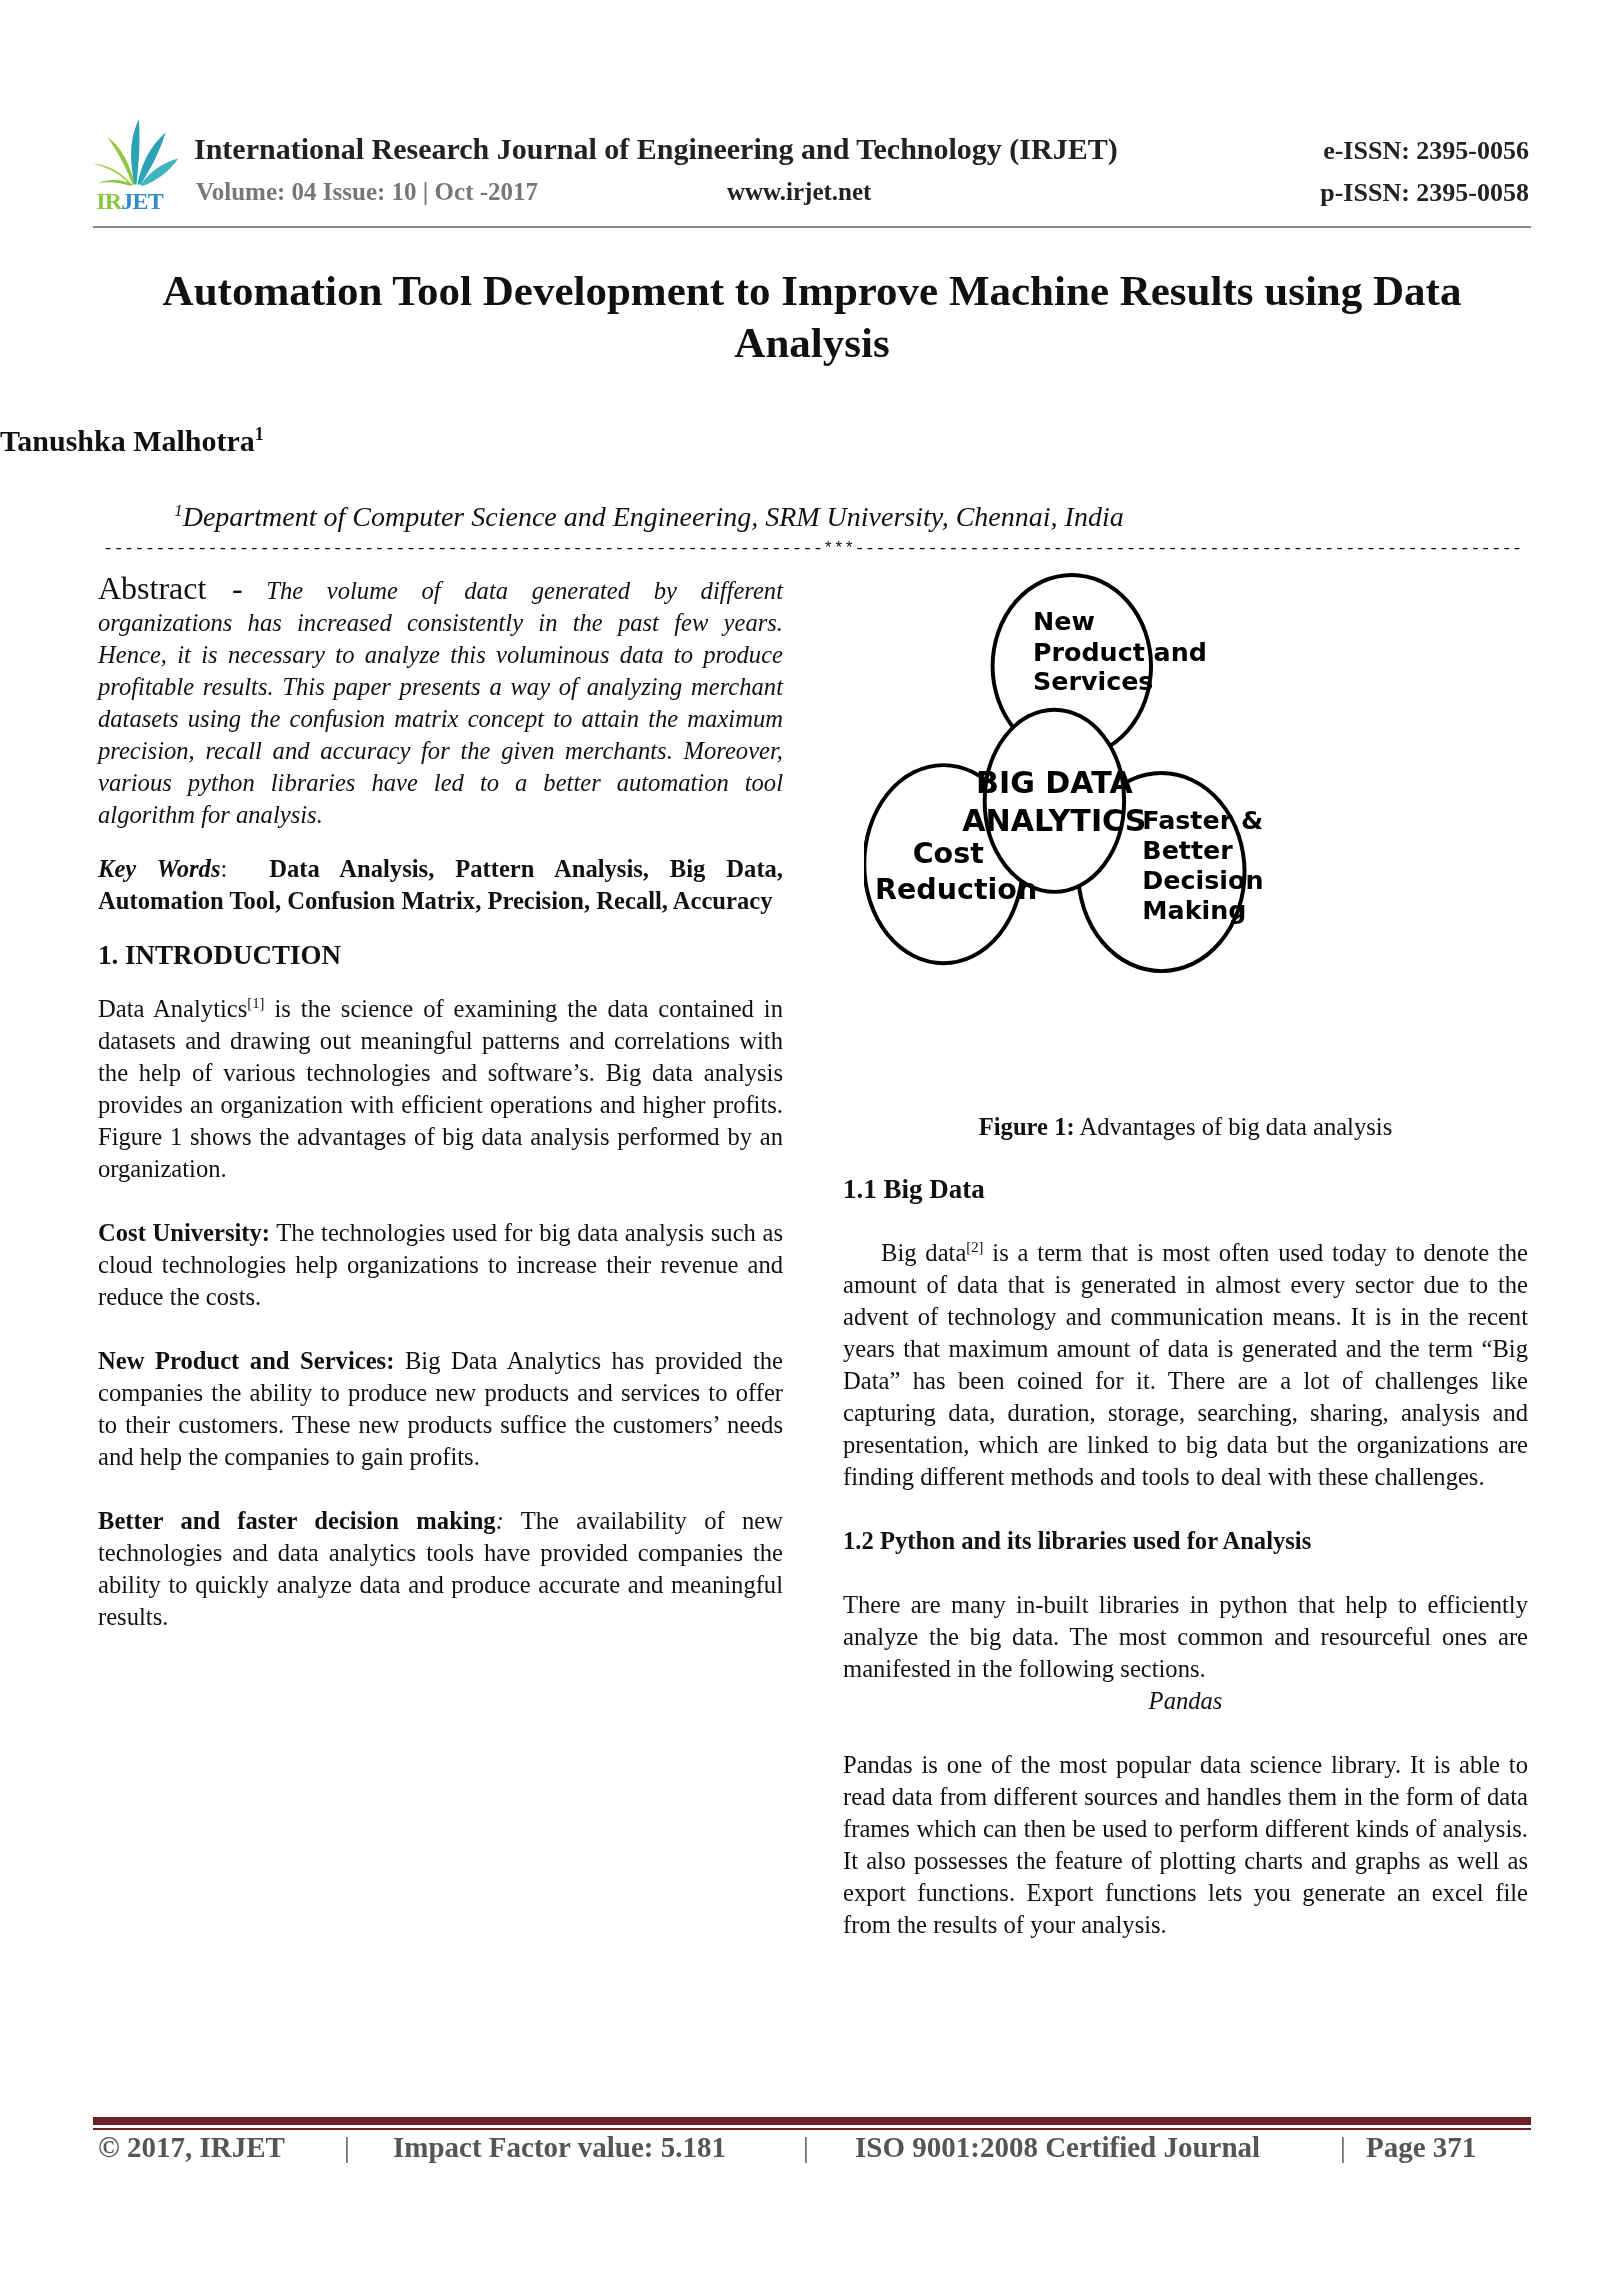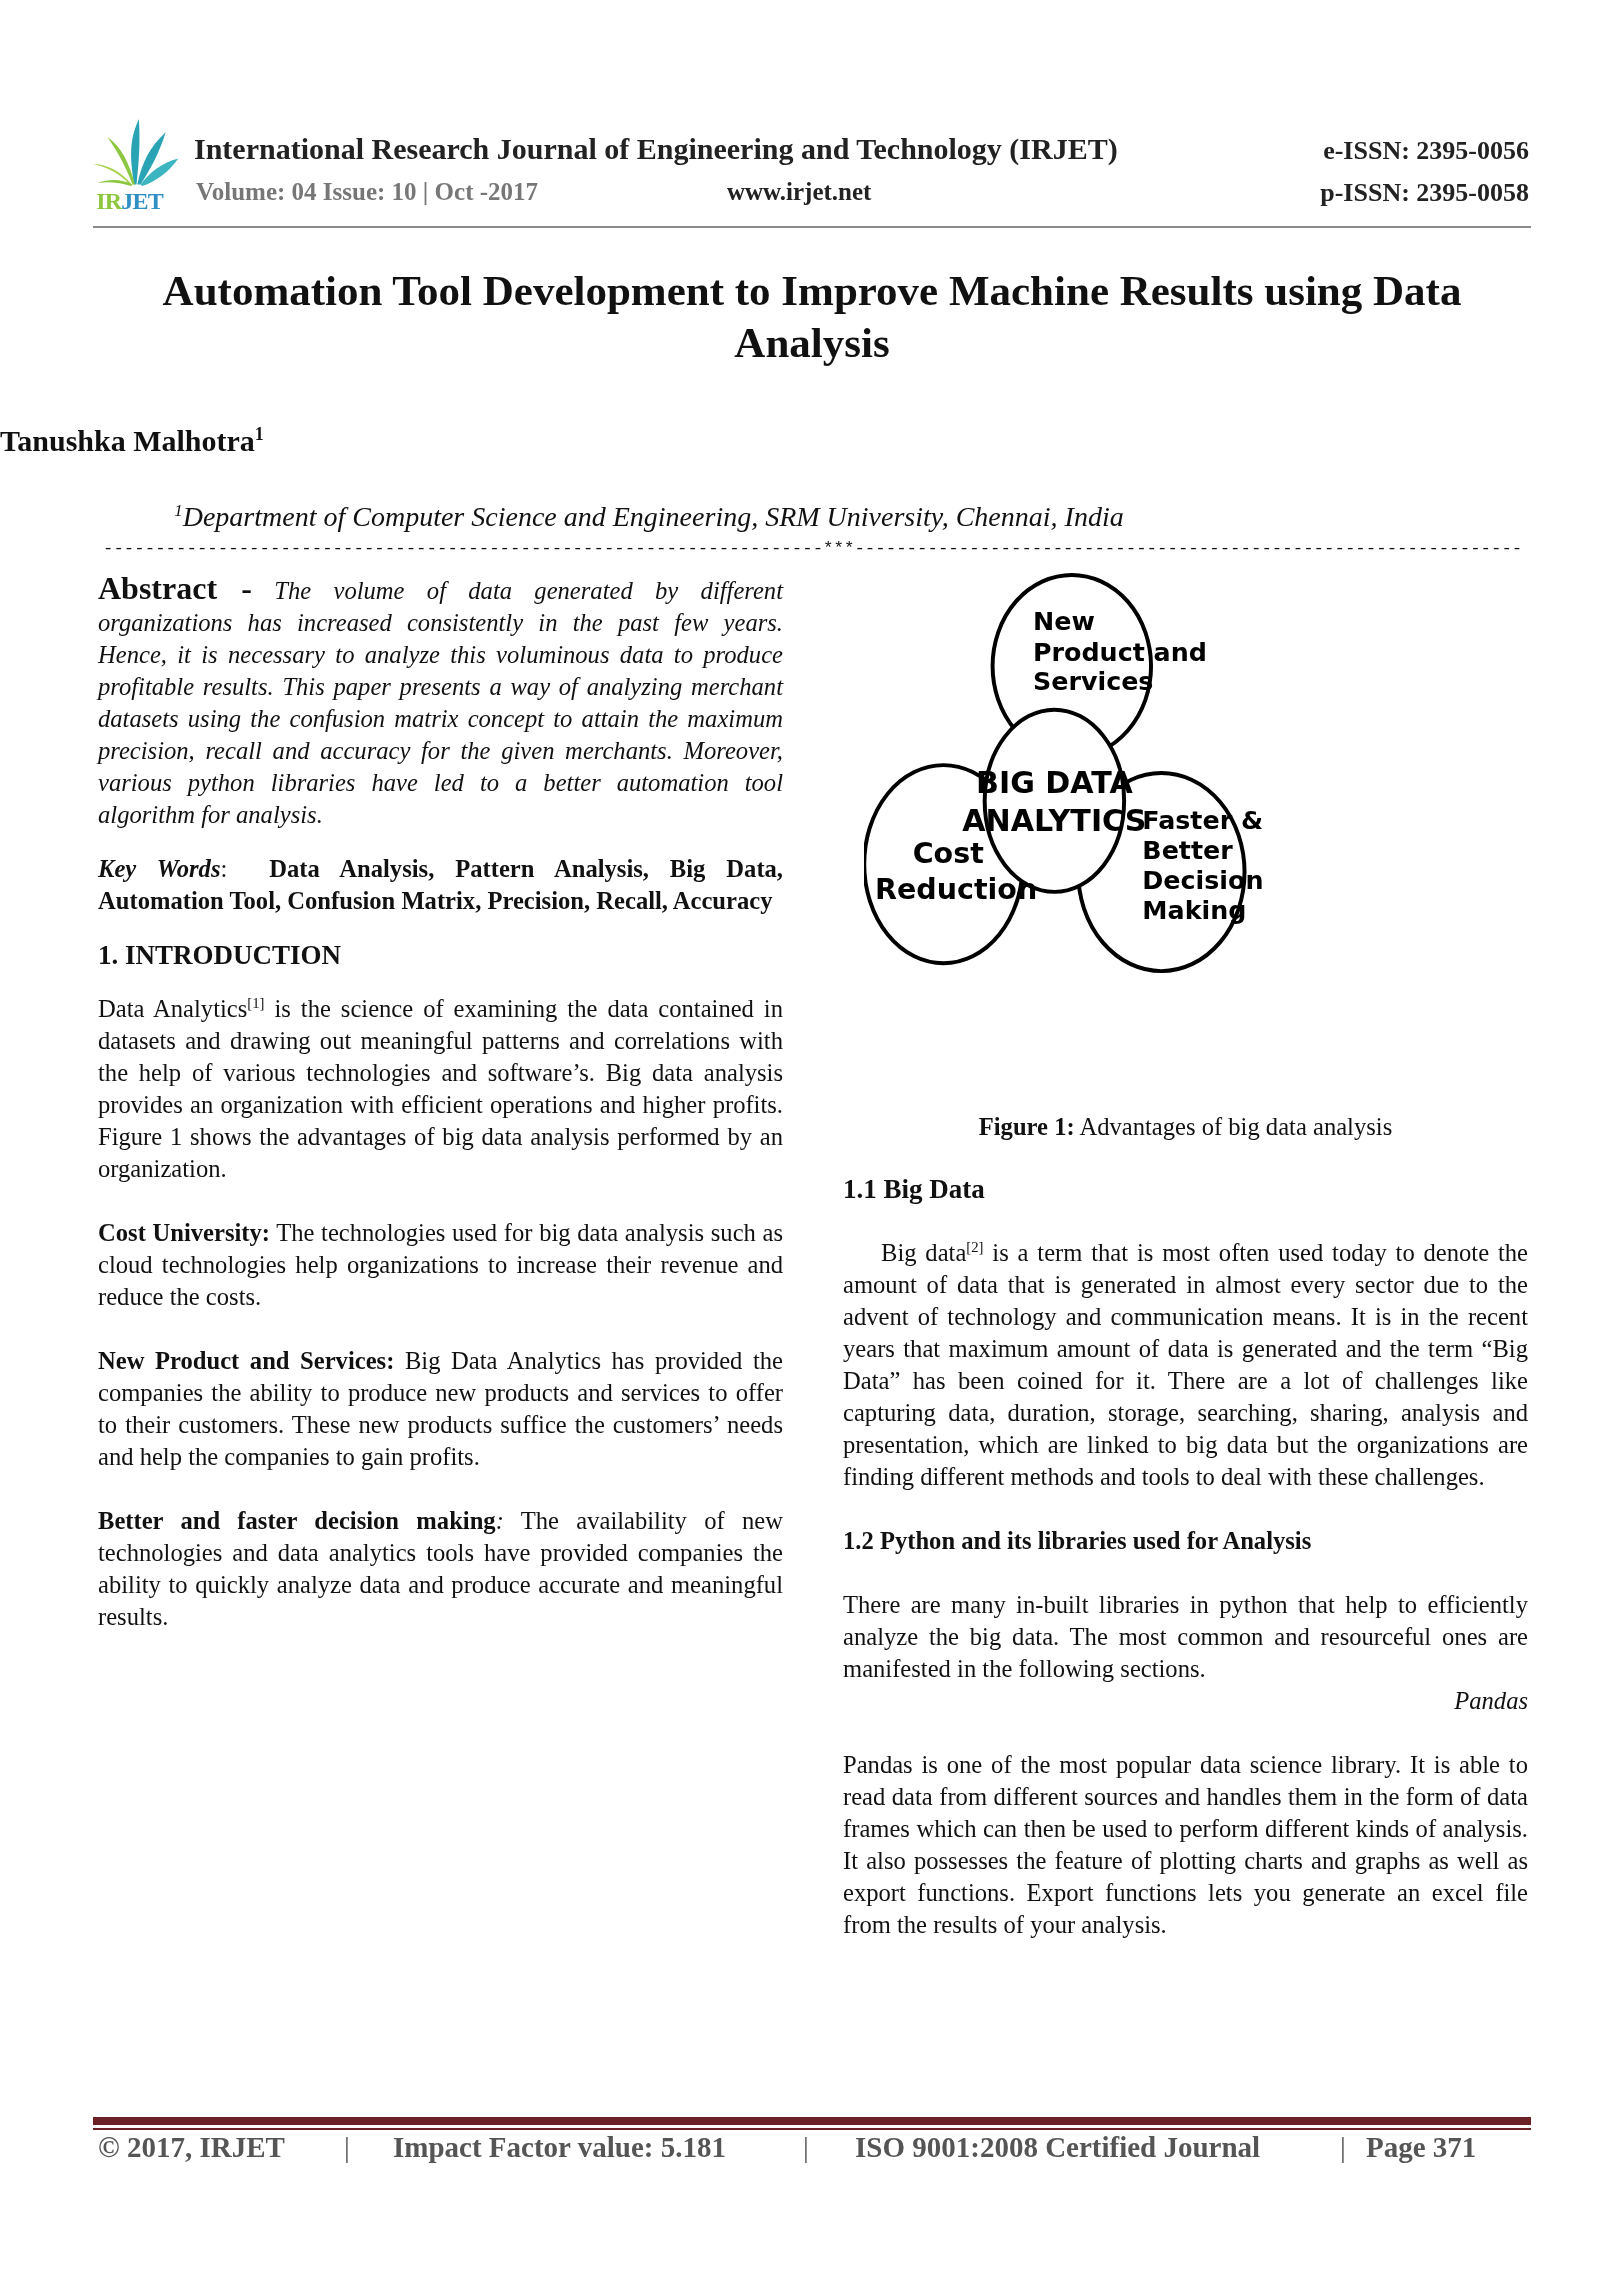--- a/index.html
+++ b/index.html
@@ -28,21 +28,21 @@
            font-size: 28px; font-style: italic; }
   sup { font-size: 0.6em; vertical-align: super; line-height: 0; }
   .sep { position: absolute; left: 103px; top: 539px; width: 1418px; text-align: center;
          font-family: "Liberation Mono", monospace; font-size: 17.4px; letter-spacing: 0; white-space: nowrap; overflow: hidden; }
 
   
   .col { position: absolute; font-size: 24.6px; line-height: 32px; text-align: justify; }
   .left { left: 98px; top: 572px; width: 685px; }
   .right { left: 843px; top: 1173px; width: 685px; }
   .col p { margin: 0; }
-  .abs-head { font-weight: bold; font-size: 32px; }
+  .abs-head { font-weight: normal; font-size: 32px; }
   .it { font-style: italic; }
   .b { font-weight: bold; }
   .h1 { font-weight: bold; font-size: 27px; margin: 0; }
   .h2 { font-weight: bold; font-size: 27px; margin: 0; }
   .h3 { font-weight: bold; font-size: 24.6px; margin: 0; }
   .indent { text-indent: 38px; }
   .gap1 { height: 32px; } .gap2 { height: 22px; }
 
   
   .fig { position: absolute; left: 864px; top: 571px; width: 666px; height: 515px; }
@@ -129,21 +129,21 @@
 <div class="caption"><span class="b">Figure 1:</span><span> Advantages of big data analysis</span></div>
 
 <div class="col right">
   <p class="h2">1.1 Big Data</p>
   <div class="gap1"></div>
   <p class="indent"><span>Big data</span><sup>[2]</sup><span> is a term that is most often used today to denote the amount of data that is generated in almost every sector due to the advent of technology and communication means. It is in the recent years that maximum amount of data is generated and the term “Big Data” has been coined for it. There are a lot of challenges like capturing data, duration, storage, searching, sharing, analysis and presentation, which are linked to big data but the organizations are finding different methods and tools to deal with these challenges.</span></p>
   <div class="gap1"></div>
   <p class="h3">1.2 Python and its libraries used for Analysis</p>
   <div class="gap1"></div>
   <p>There are many in-built libraries in python that help to efficiently analyze the big data. The most common and resourceful ones are manifested in the following sections.</p>
-  <p class="it" style="text-align:right">Pandas</p>
+  <p class="it" style="text-align:center">Pandas</p>
   <div class="gap1"></div>
   <p>Pandas is one of the most popular data science library. It is able to read data from different sources and handles them in the form of data frames which can then be used to perform different kinds of analysis. It also possesses the feature of plotting charts and graphs as well as export functions. Export functions lets you generate an excel file from the results of your analysis.</p>
 </div>
 
 <div class="foot-bar"></div>
 <div class="foot-bar2"></div>
 <div class="footer">
   <span style="left:0">© 2017, IRJET</span>
   <span class="pipe" style="left:246px">|</span>
   <span style="left:295px">Impact Factor value: 5.181</span>

